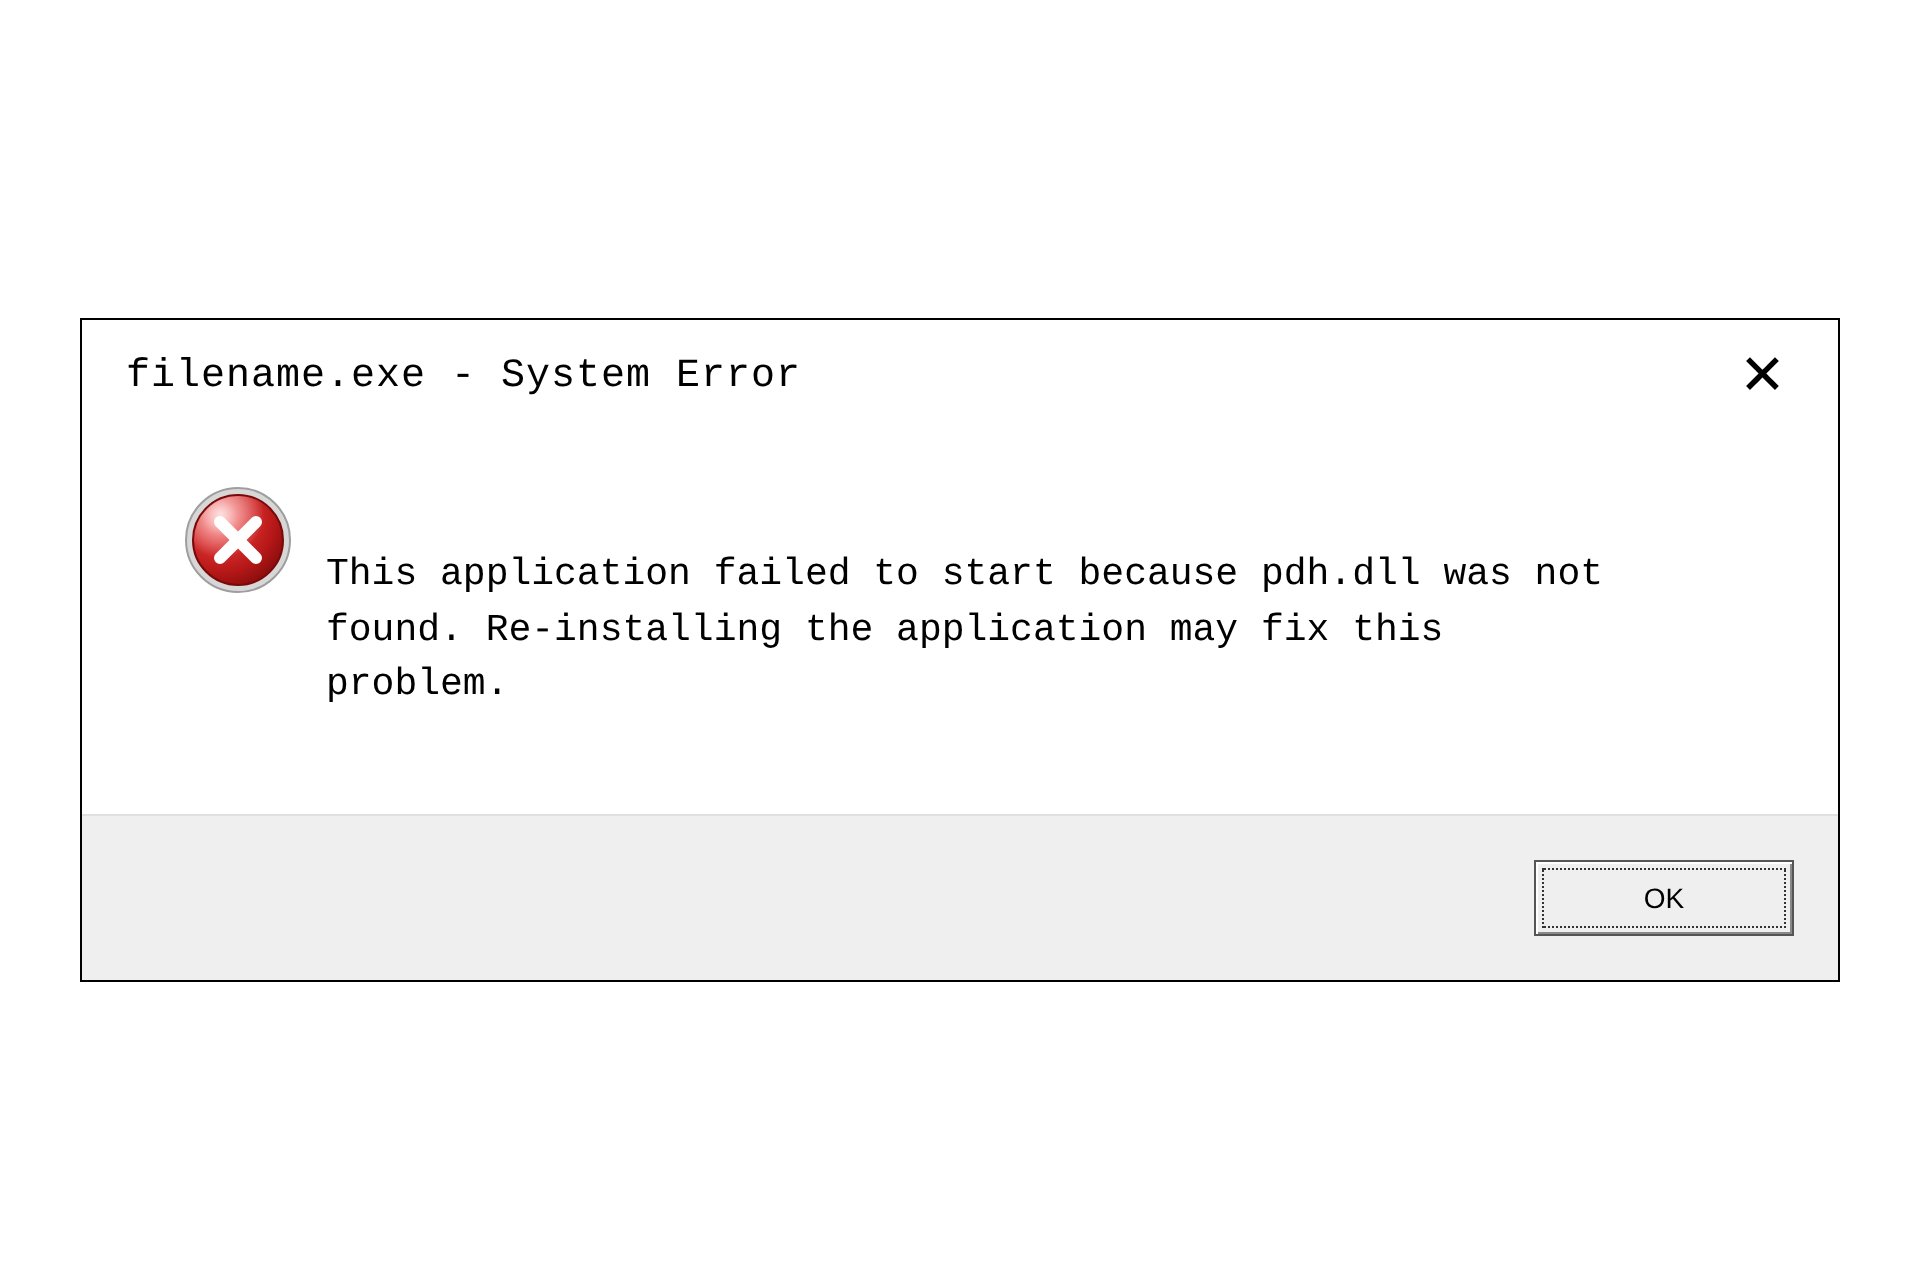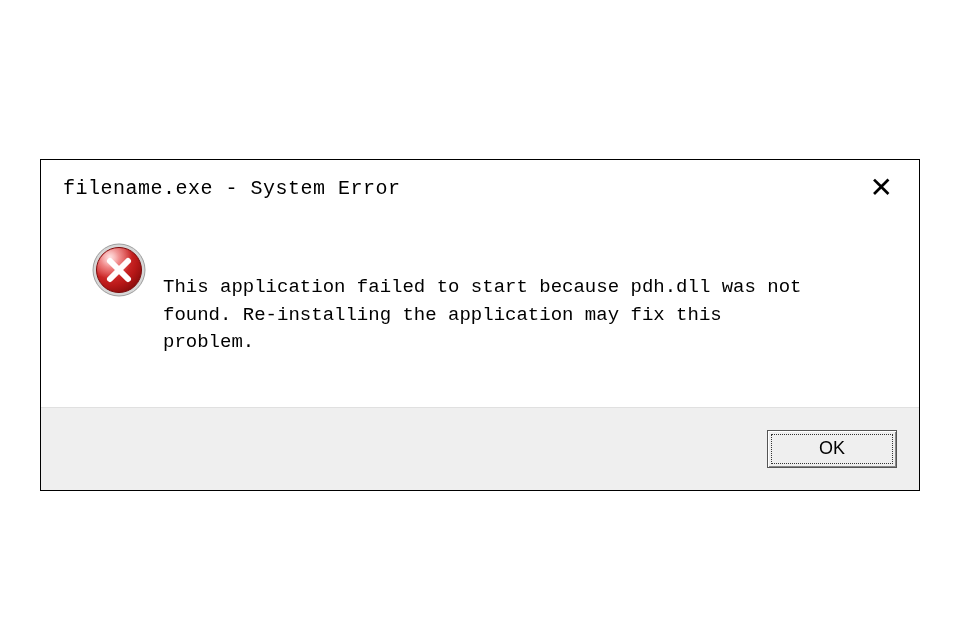--- a/index.html
+++ b/index.html
@@ -65,21 +65,21 @@
       border-top: 1px solid #e0e0e0;
       padding: 22px 22px 22px 22px;
       display: flex;
       justify-content: flex-end;
     }
     .ok-button {
       width: 130px;
       height: 38px;
       background: #efefef;
       border: 1.5px solid #555555;
-      font-size: 18px;
+      font-size: 14px;
       font-family: Arial, sans-serif;
       cursor: pointer;
       position: relative;
       outline: 1px dotted #333333;
       outline-offset: -5px;
       box-shadow: inset 1px 1px 0 #ffffff, inset -1px -1px 0 #888888;
     }
   </style>
 </head>
 <body>

